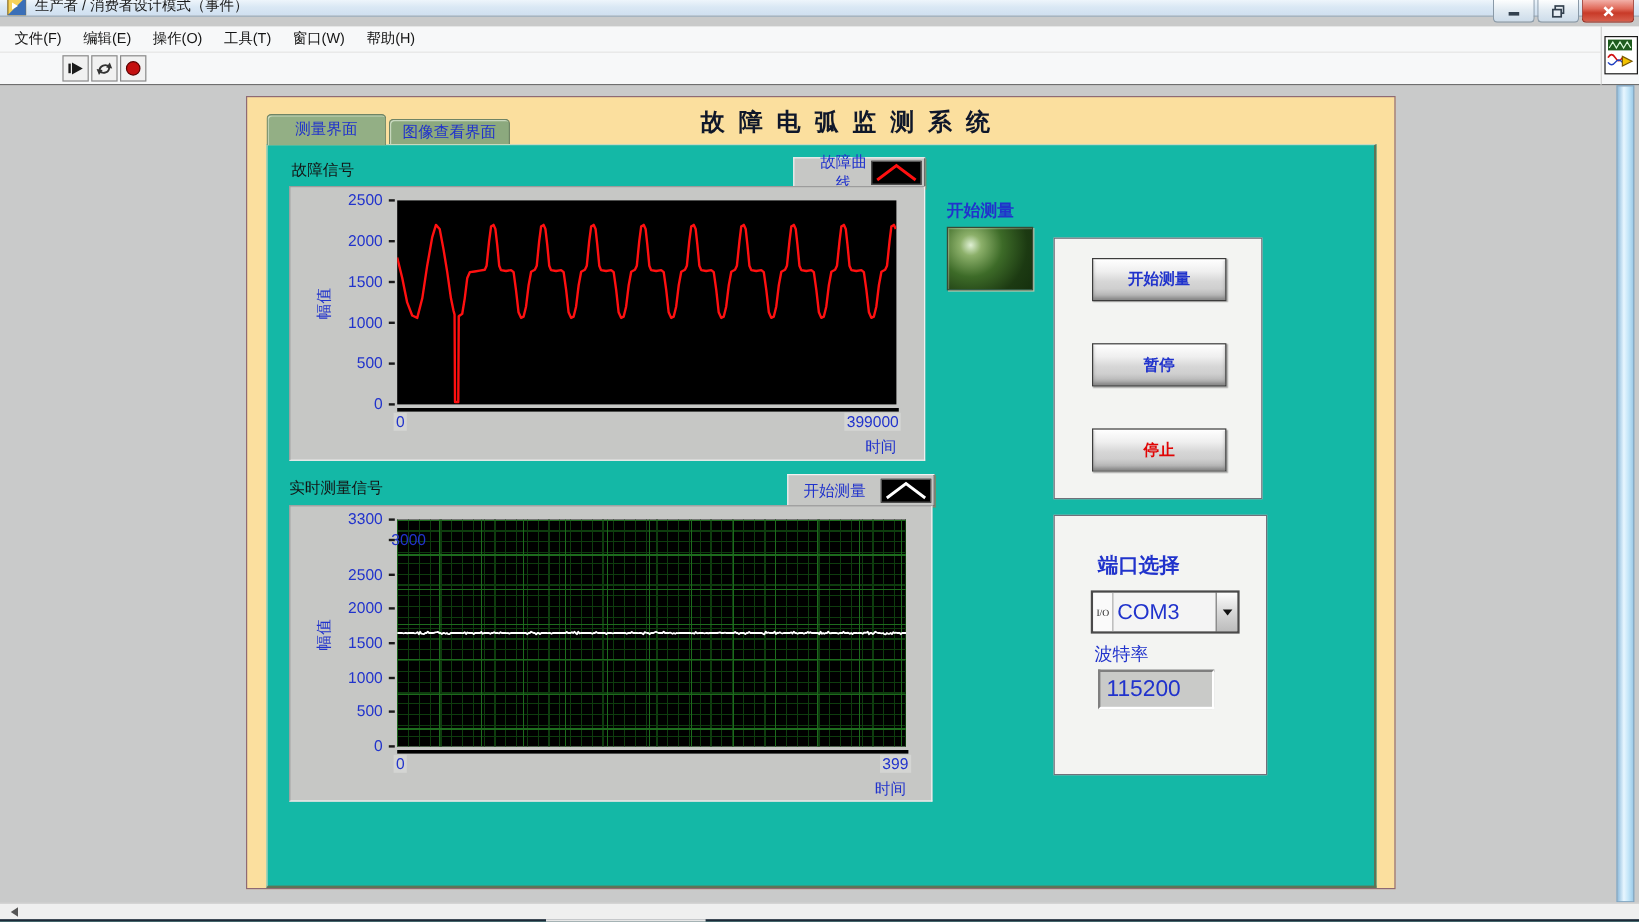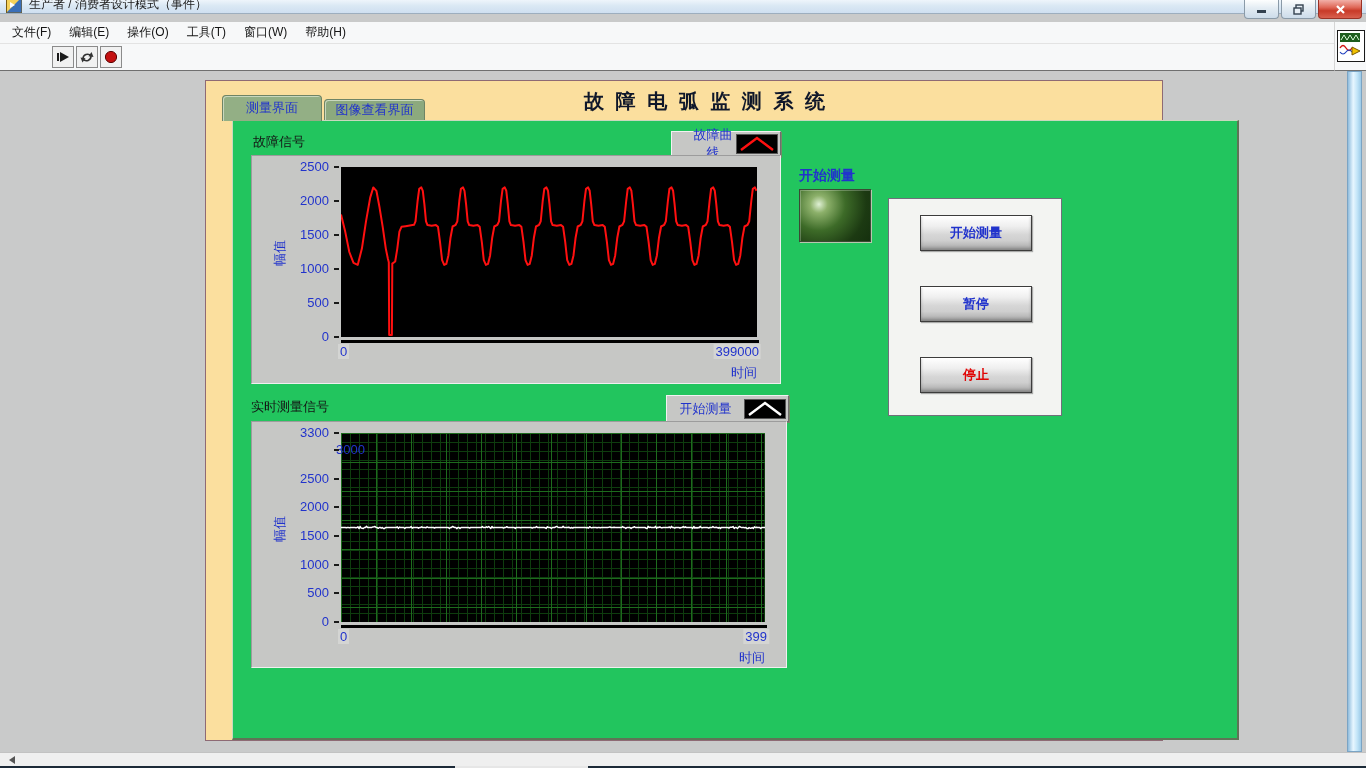--- a/index.html
+++ b/index.html
@@ -36,21 +36,21 @@
   
   .panel-yellow{position:absolute;left:205px;top:80px;width:958px;height:661px;
     background:#fbdf9e;border:1px solid #8e6a74;box-sizing:border-box;}
   .tab{position:absolute;font-size:13px;color:#2133cc;text-align:center;
     background:#93af85;border:1px solid #6f8465;border-bottom:none;border-radius:4px 4px 0 0;
     box-shadow:inset 1px 1px 0 #c8d8be;box-sizing:border-box;}
   #tab-measure{left:16px;top:14px;width:100px;height:26px;line-height:24px;z-index:3;}
   #tab-image{left:118px;top:18px;width:101px;height:22px;line-height:20px;background:#8ca97e;z-index:1;}
   .main-title{position:absolute;left:290px;top:7px;width:420px;text-align:center;
     font-size:20px;font-weight:bold;letter-spacing:3px;color:#0f172a;}
-  .page-green{position:absolute;left:26px;top:39px;width:1007px;height:620px;background:#22c55e;
+  .page-green{position:absolute;left:16px;top:39px;width:925px;height:620px;background:#14b8a6;
     border-top:1px solid #c8d8be;border-left:1px solid #c8d8be;
     border-right:2px solid #5f7356;border-bottom:2px solid #5f7356;z-index:2;box-sizing:border-box;}
 
   .section-label{position:absolute;font-size:13px;color:#141414;}
   #label-fault{left:20px;top:12px;}
   #label-realtime{left:18px;top:277px;}
 
   
   .chart-box{position:absolute;background:#c6c7c5;border:1px solid;
     border-color:#9c9c9c #f0f0f0 #f0f0f0 #9c9c9c;box-sizing:border-box;}
@@ -282,20 +282,34 @@
 
     <div class="led-label">开始测量</div>
     <div class="led"></div>
 
     <div class="side-panel" id="panel-buttons">
       <div class="lv-btn" id="btn-start">开始测量</div>
       <div class="lv-btn" id="btn-pause">暂停</div>
       <div class="lv-btn" id="btn-stop">停止</div>
     </div>
 
+    <div class="side-panel" id="panel-port">
+      <div class="port-heading">端口选择</div>
+      <div class="combo">
+        <span class="combo-io">I/O</span>
+        <span class="combo-value">COM3</span>
+        <span class="combo-drop">
+          <span class="drop-arrow"></span>
+        </span>
+      </div>
+      <div class="baud-label">波特率</div>
+      <div class="baud-box">
+        <span class="baud-value">115200</span>
+      </div>
+    </div>
 
   </div>
 </div>
 
 <div class="vscroll"></div>
 <div class="hscroll">
   <div class="hscroll-arrow">
     <span class="tri-left"></span>
   </div>
 </div>

